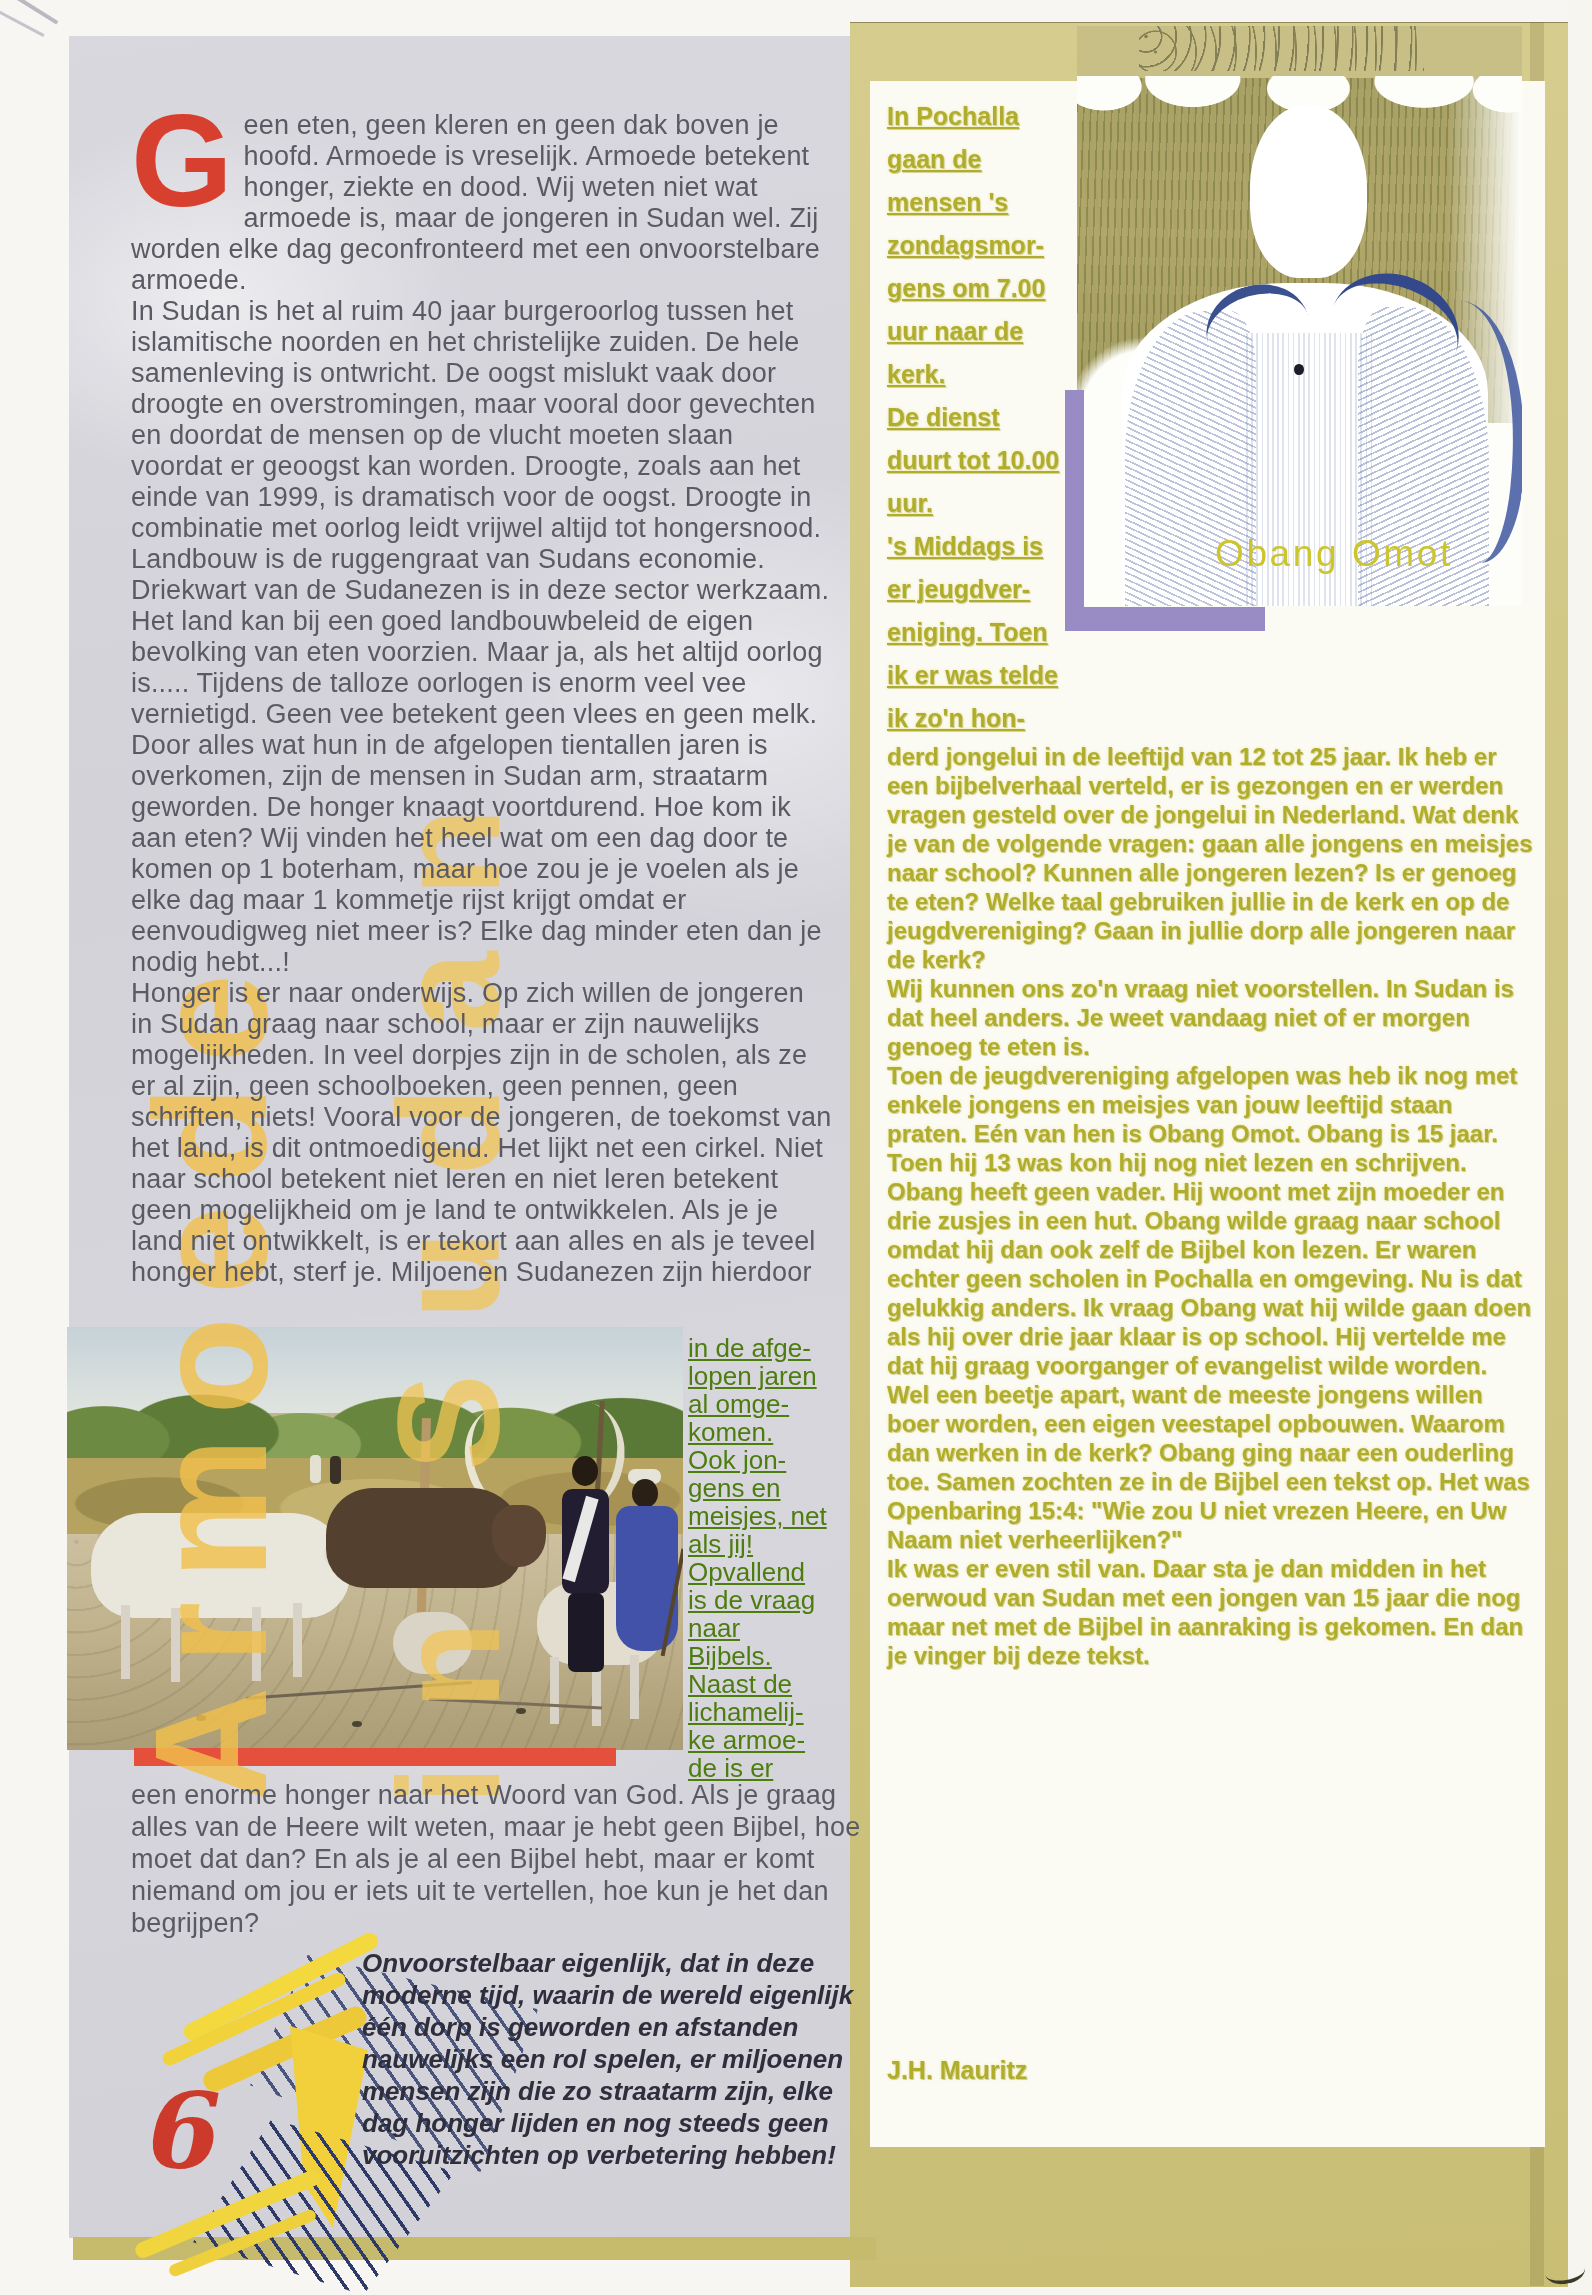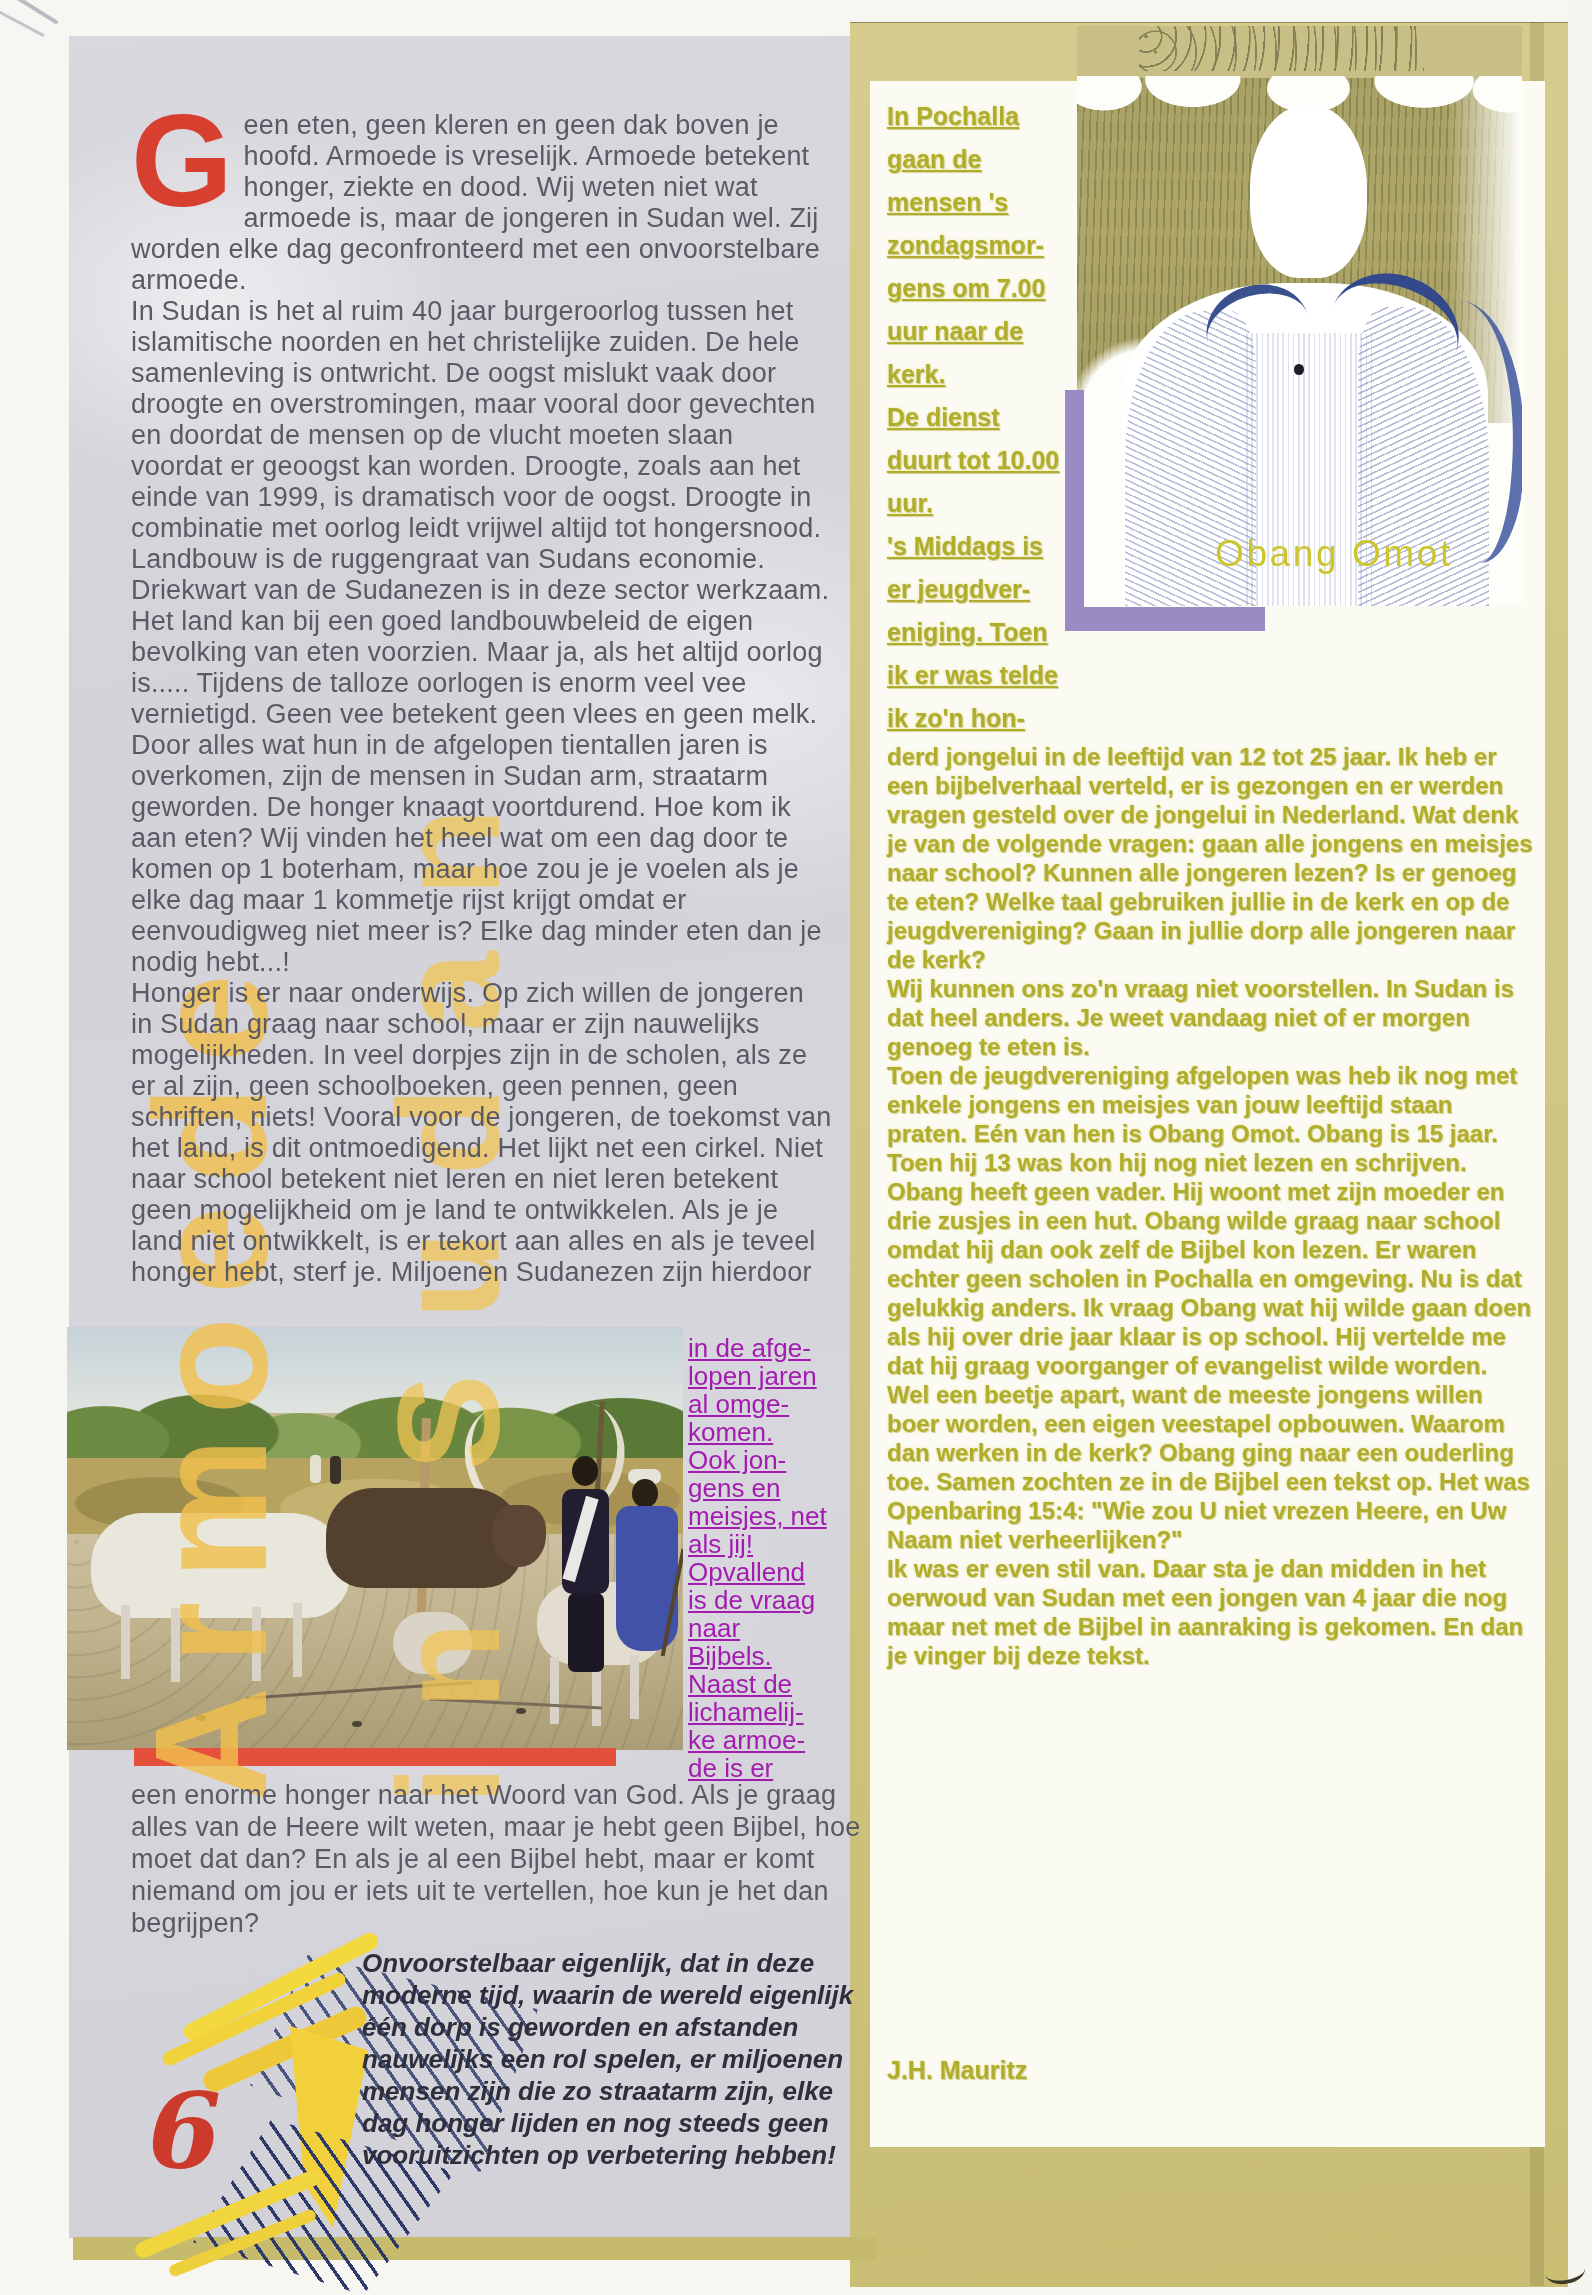--- a/index.html
+++ b/index.html
@@ -54,21 +54,21 @@
   }
   #article-main p{margin:0;}
   #drop-cap{
     float:left;
     font-size:131px;line-height:93px;font-weight:bold;
     color:#d7402e;margin:3.5px 10.4px 0 0;
   }
   .preline{white-space:pre-line;text-decoration:underline;}
   #article-wrap-col{
     left:688px;top:1334px;width:155px;z-index:5;
-    color:#a21caf;font-size:26px;line-height:28px;
+    color:#4d7c0f;font-size:26px;line-height:28px;
   }
   #article-below{
     left:131px;top:1779px;width:734px;z-index:5;
     color:#5a5a64;font-size:27px;line-height:32px;letter-spacing:0.2px;
   }
   #quote{
     left:362px;top:1947px;width:504px;z-index:6;
     color:#2e2e3c;font-size:26px;line-height:32px;
     font-weight:bold;font-style:italic;
   }
@@ -324,16 +324,16 @@
 's Middags is
 er jeugdver-
 eniging. Toen
 ik er was telde
 ik zo'n hon-</div>
 <div class="abs" id="obang-label">Obang Omot</div>
 <div class="abs olive" id="sidebar-body">
   <p>derd jongelui in de leeftijd van 12 tot 25 jaar. Ik heb er een bijbelverhaal verteld, er is gezongen en er werden vragen gesteld over de jongelui in Nederland. Wat denk je van de volgende vragen: gaan alle jongens en meisjes naar school? Kunnen alle jongeren lezen? Is er genoeg te eten? Welke taal gebruiken jullie in de kerk en op de jeugdvereniging? Gaan in jullie dorp alle jongeren naar de kerk?</p>
   <p>Wij kunnen ons zo'n vraag niet voorstellen. In Sudan is dat heel anders. Je weet vandaag niet of er morgen genoeg te eten is.</p>
   <p>Toen de jeugdvereniging afgelopen was heb ik nog met enkele jongens en meisjes van jouw leeftijd staan praten. Eén van hen is Obang Omot. Obang is 15 jaar. Toen hij 13 was kon hij nog niet lezen en schrijven. Obang heeft geen vader. Hij woont met zijn moeder en drie zusjes in een hut. Obang wilde graag naar school omdat hij dan ook zelf de Bijbel kon lezen. Er waren echter geen scholen in Pochalla en omgeving. Nu is dat gelukkig anders. Ik vraag Obang wat hij wilde gaan doen als hij over drie jaar klaar is op school. Hij vertelde me dat hij graag voorganger of evangelist wilde worden. Wel een beetje apart, want de meeste jongens willen boer worden, een eigen veestapel opbouwen. Waarom dan werken in de kerk? Obang ging naar een ouderling toe. Samen zochten ze in de Bijbel een tekst op. Het was Openbaring 15:4: "Wie zou U niet vrezen Heere, en Uw Naam niet verheerlijken?"</p>
-  <p>Ik was er even stil van. Daar sta je dan midden in het oerwoud van Sudan met een jongen van 4 jaar die nog maar net met de Bijbel in aanraking is gekomen. En dan je vinger bij deze tekst.</p>
+  <p>Ik was er even stil van. Daar sta je dan midden in het oerwoud van Sudan met een jongen van 15 jaar die nog maar net met de Bijbel in aanraking is gekomen. En dan je vinger bij deze tekst.</p>
 </div>
 <div class="abs olive" id="sidebar-author">J.H. Mauritz</div>
 
 
 </body></html>

